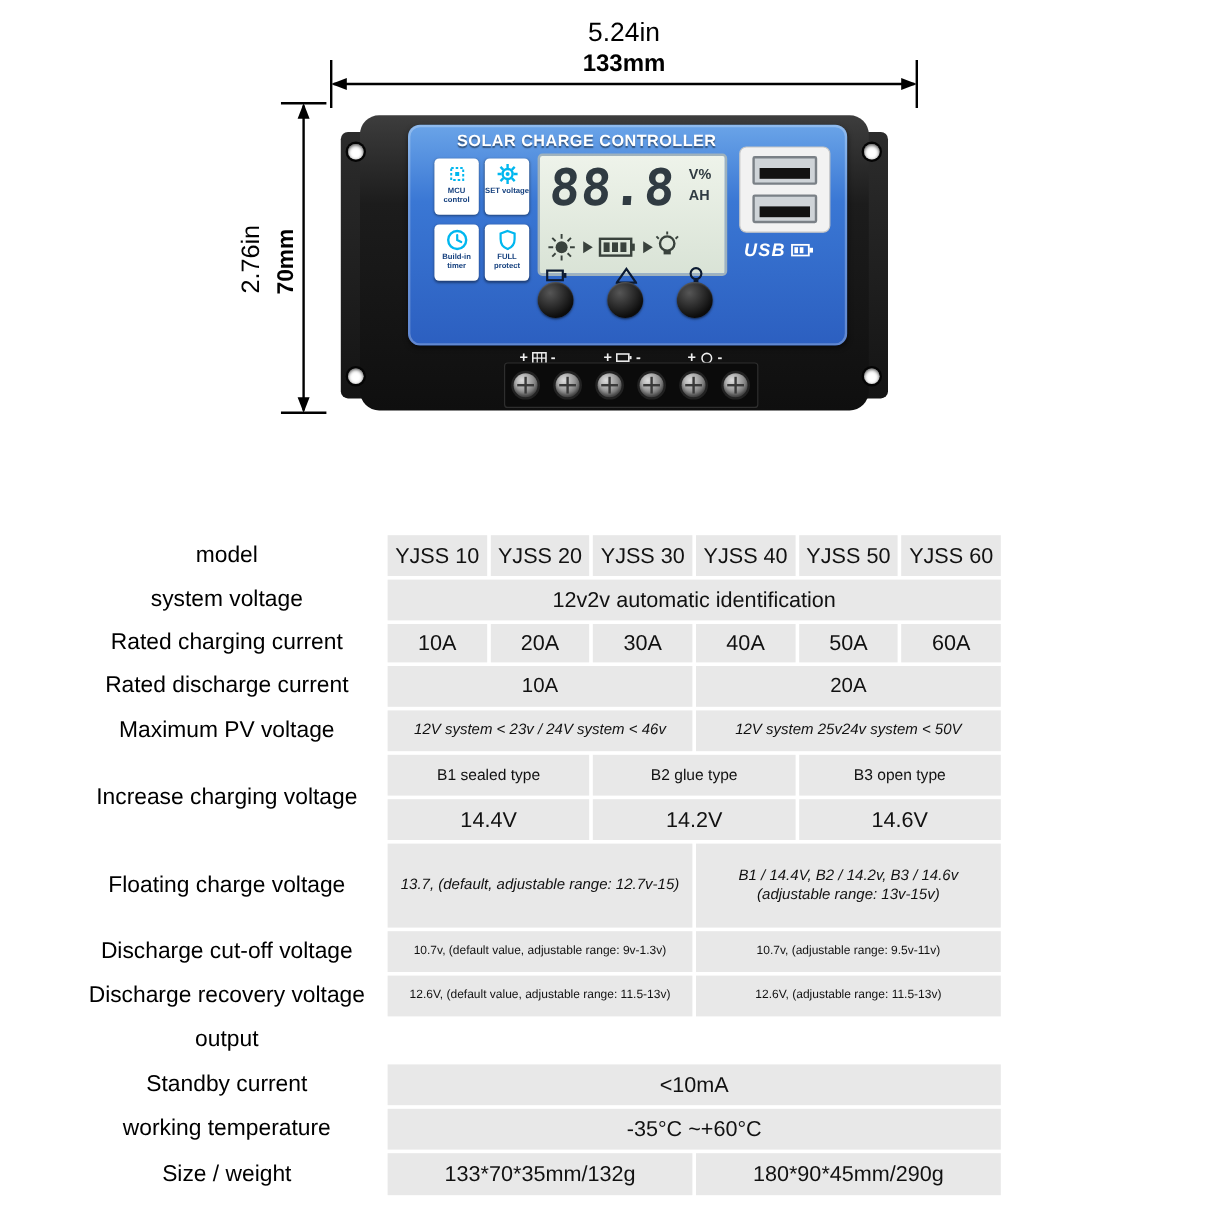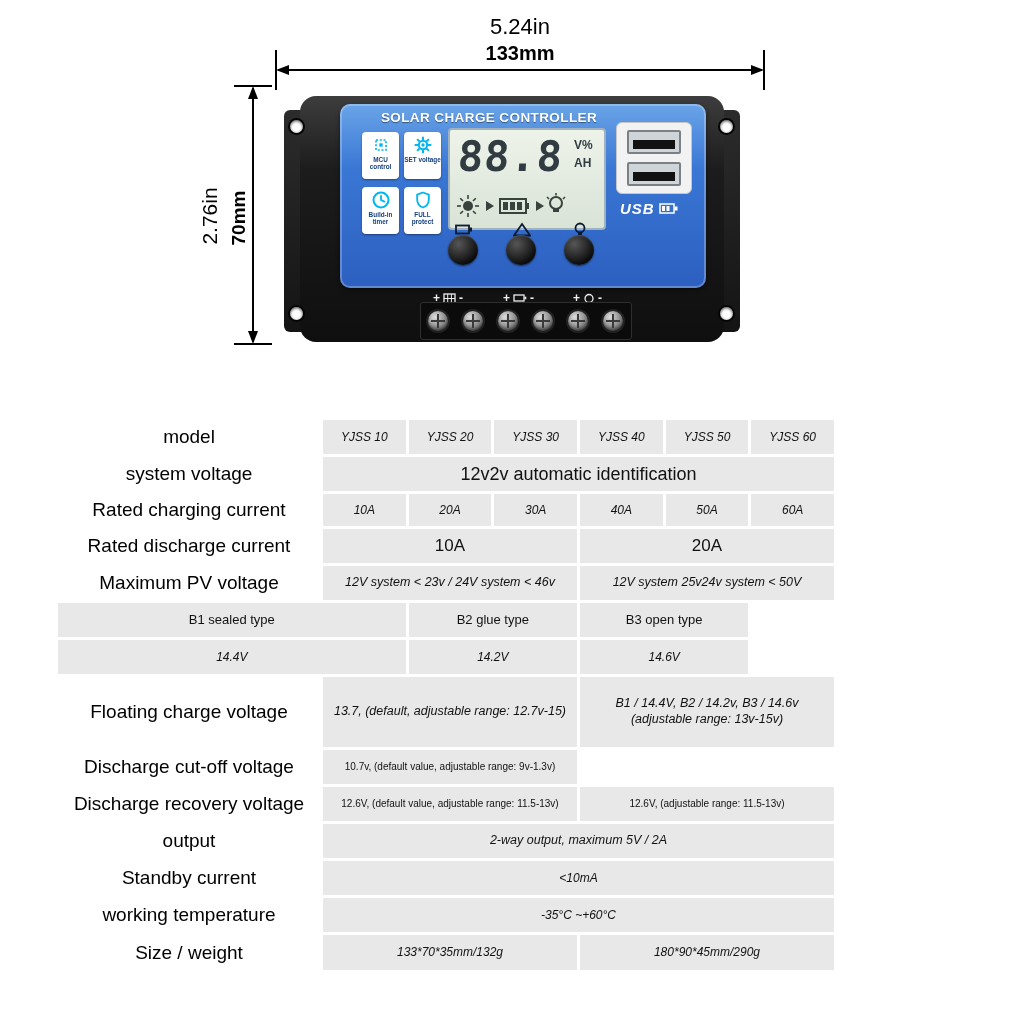--- a/index.html
+++ b/index.html
@@ -46,30 +46,30 @@
 
   .tlabel { position:absolute; top:291px; display:flex; align-items:center; gap:3px; color:#eee; font-size:12px; font-weight:bold; }
   .tblock { position:absolute; left:420px; top:302px; width:212px; height:38px; background:#0b0b0b; border:1px solid #2e2e2e; border-radius:3px; }
   .screw { position:absolute; top:8px; width:20px; height:20px; border-radius:50%;
            background:radial-gradient(circle at 35% 30%, #ddd, #999 45%, #555 85%); box-shadow:0 0 0 2px #222, inset 0 -2px 3px rgba(0,0,0,.4); }
   .screw::before, .screw::after { content:""; position:absolute; background:#3a3a3a; }
   .screw::before { left:3px; right:3px; top:9px; height:2px; }
   .screw::after { top:3px; bottom:3px; left:9px; width:2px; }
 
   
-  .spec-table { position:absolute; left:58px; top:420px; width:776px; display:grid;
+  .spec-table { position:absolute; left:58px; top:446px; width:776px; display:grid;
                 grid-template-columns:262px repeat(6, 1fr);
                 grid-template-rows:34px 34px 32px 34px 34px 34px 34px 70px 34px 34px 34px 34px 34px 35px;
                 gap:3px; }
   .rlabel { grid-column:1; display:flex; align-items:center; justify-content:center; text-align:center; font-size:19px; color:#000; }
   .cell { background:#e8e8e8; display:flex; align-items:center; justify-content:center; text-align:center; padding:0 4px; color:#111; line-height:1.25; }
   .cell.col2 { flex-direction:column; }
   .s2 { grid-column:span 2; } .s3 { grid-column:span 3; } .s6 { grid-column:span 6; }
   .rspan2 { grid-row:span 2; }
-  .fs18{font-size:18px;} .fs17{font-size:17px;} .fs15{font-size:12px;font-style:italic;} .fs13{font-size:13px;text-align:center;} .fs125{font-size:12.5px;font-style:italic;} .fs115{font-size:10px;}
+  .fs18{font-size:18px;} .fs17{font-size:17px;} .fs15{font-size:18px;} .fs13{font-size:13px;text-align:center;} .fs125{font-size:12.5px;font-style:italic;} .fs115{font-size:10px;}
 </style>
 </head>
 <body>
 
 <div class="dim-label-h" id="dim-w-in">5.24in</div>
 <div class="dim-label-h" id="dim-w-mm">133mm</div>
 <svg class="abs" style="left:272px; top:50px;" width="496" height="40">
   <line x1="4" y1="0" x2="4" y2="40" stroke="#000" stroke-width="2"></line>
   <line x1="492" y1="0" x2="492" y2="40" stroke="#000" stroke-width="2"></line>
   <line x1="6" y1="20" x2="490" y2="20" stroke="#000" stroke-width="2"></line>
@@ -261,43 +261,44 @@
   <div class="cell fs15">60A</div>
 
   <div class="rlabel">Rated discharge current</div>
   <div class="cell s3 fs17">10A</div>
   <div class="cell s3 fs17">20A</div>
 
   <div class="rlabel">Maximum PV voltage</div>
   <div class="cell s3 fs125">12V system &lt; 23v / 24V system &lt; 46v</div>
   <div class="cell s3 fs125">12V system 25v24v system &lt; 50V</div>
 
+  <div class="rlabel rspan2">Increase charging voltage</div>
   <div class="cell s2 fs13">B1 sealed type</div>
   <div class="cell s2 fs13">B2 glue type</div>
   <div class="cell s2 fs13">B3 open type</div>
   <div class="cell s2 fs15">14.4V</div>
   <div class="cell s2 fs15">14.2V</div>
   <div class="cell s2 fs15">14.6V</div>
 
   <div class="rlabel">Floating charge voltage</div>
   <div class="cell s3 fs125">13.7, (default, adjustable range: 12.7v-15)</div>
   <div class="cell s3 fs125 col2">
     <span>B1 / 14.4V, B2 / 14.2v, B3 / 14.6v</span>
     <span>(adjustable range: 13v-15v)</span>
   </div>
 
   <div class="rlabel">Discharge cut-off voltage</div>
   <div class="cell s3 fs115">10.7v, (default value, adjustable range: 9v-1.3v)</div>
+  <div class="cell s3 fs115">10.7v, (adjustable range: 9.5v-11v)</div>
 
   <div class="rlabel">Discharge recovery voltage</div>
   <div class="cell s3 fs115">12.6V, (default value, adjustable range: 11.5-13v)</div>
   <div class="cell s3 fs115">12.6V, (adjustable range: 11.5-13v)</div>
 
   <div class="rlabel">output</div>
-  <div class="cell s6 fs125">2-way output, maximum 5V / 2A</div>
 
   <div class="rlabel">Standby current</div>
   <div class="cell s6 fs15">&lt;10mA</div>
 
   <div class="rlabel">working temperature</div>
   <div class="cell s6 fs15">-35°C ~+60°C</div>
 
   <div class="rlabel">Size / weight</div>
   <div class="cell s3 fs15">133*70*35mm/132g</div>
   <div class="cell s3 fs15">180*90*45mm/290g</div>

